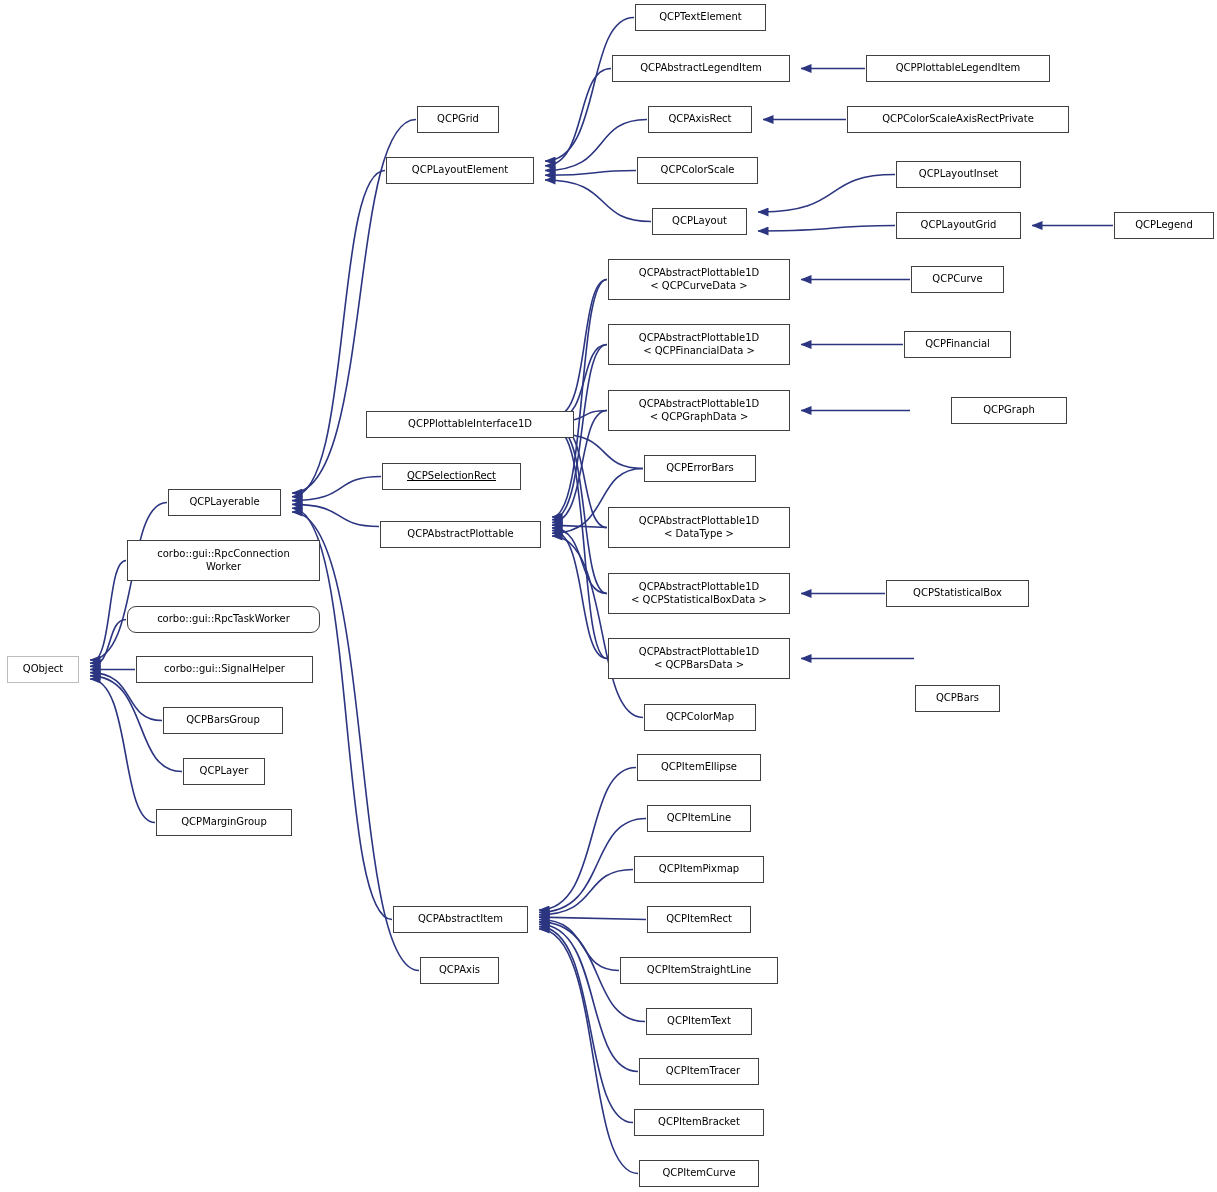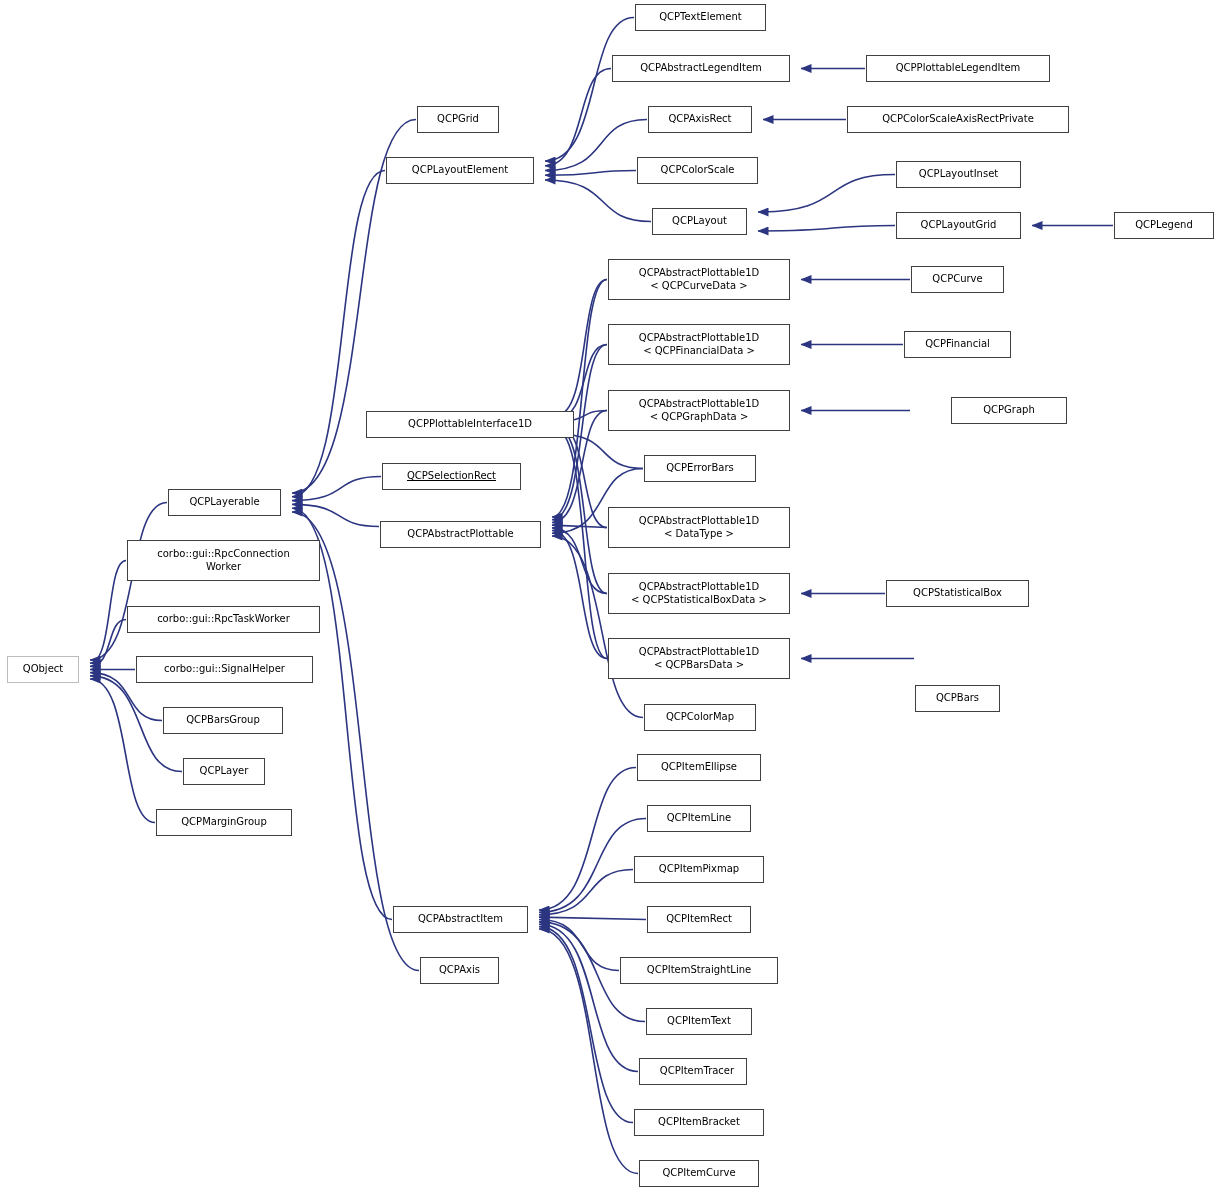--- a/index.html
+++ b/index.html
@@ -117,35 +117,35 @@
       <div class="node" style="left: 382px; top: 463px; width: 139px; height: 27px; text-decoration: underline;"><span class="lbl">QCPSelectionRect</span></div>
       <div class="node" style="left: 168px; top: 489px; width: 113px; height: 27px;"><span class="lbl">QCPLayerable</span></div>
       <div class="node" style="left: 380px; top: 513px; width: 161px; height: 27px; margin-top: 8px;"><span class="lbl">QCPAbstractPlottable</span></div>
       <div class="node" style="left: 608px; top: 507px; width: 182px; height: 41px;"><span class="lbl">QCPAbstractPlottable1D
 &lt; DataType &gt;</span></div>
       <div class="node" style="left: 127px; top: 540px; width: 193px; height: 41px;"><span class="lbl">corbo::gui::RpcConnection
 Worker</span></div>
       <div class="node" style="left: 608px; top: 573px; width: 182px; height: 41px;"><span class="lbl">QCPAbstractPlottable1D
 &lt; QCPStatisticalBoxData &gt;</span></div>
       <div class="node" style="left: 886px; top: 580px; width: 143px; height: 27px;"><span class="lbl">QCPStatisticalBox</span></div>
-      <div class="node" style="left: 127px; top: 606px; width: 193px; height: 27px;"><span class="lbl">corbo::gui::RpcTaskWorker</span></div>
+      <div class="node" style="left: 127px; top: 606px; width: 193px; height: 27px; border-radius: 9px;"><span class="lbl">corbo::gui::RpcTaskWorker</span></div>
       <div class="node" style="left: 608px; top: 638px; width: 182px; height: 41px;"><span class="lbl">QCPAbstractPlottable1D
 &lt; QCPBarsData &gt;</span></div>
       <div class="node" style="left: 915px; top: 645px; width: 85px; height: 27px; margin-top: 40px;"><span class="lbl">QCPBars</span></div>
       <div class="node root" style="left: 7px; top: 656px; width: 72px; height: 27px;"><span class="lbl">QObject</span></div>
       <div class="node" style="left: 136px; top: 656px; width: 177px; height: 27px;"><span class="lbl">corbo::gui::SignalHelper</span></div>
       <div class="node" style="left: 644px; top: 704px; width: 112px; height: 27px;"><span class="lbl">QCPColorMap</span></div>
       <div class="node" style="left: 163px; top: 707px; width: 120px; height: 27px;"><span class="lbl">QCPBarsGroup</span></div>
       <div class="node" style="left: 183px; top: 758px; width: 82px; height: 27px;"><span class="lbl">QCPLayer</span></div>
       <div class="node" style="left: 637px; top: 754px; width: 124px; height: 27px;"><span class="lbl">QCPItemEllipse</span></div>
       <div class="node" style="left: 156px; top: 809px; width: 136px; height: 27px;"><span class="lbl">QCPMarginGroup</span></div>
       <div class="node" style="left: 647px; top: 805px; width: 104px; height: 27px;"><span class="lbl">QCPItemLine</span></div>
       <div class="node" style="left: 634px; top: 856px; width: 130px; height: 27px;"><span class="lbl">QCPItemPixmap</span></div>
       <div class="node" style="left: 647px; top: 906px; width: 104px; height: 27px;"><span class="lbl">QCPItemRect</span></div>
       <div class="node" style="left: 393px; top: 906px; width: 135px; height: 27px;"><span class="lbl">QCPAbstractItem</span></div>
       <div class="node" style="left: 620px; top: 957px; width: 158px; height: 27px;"><span class="lbl">QCPItemStraightLine</span></div>
       <div class="node" style="left: 420px; top: 957px; width: 79px; height: 27px;"><span class="lbl">QCPAxis</span></div>
       <div class="node" style="left: 646px; top: 1008px; width: 106px; height: 27px;"><span class="lbl">QCPItemText</span></div>
-      <div class="node" style="left: 639px; top: 1058px; width: 108px; height: 27px; padding-left: 8px;"><span class="lbl">QCPItemTracer</span></div>
+      <div class="node" style="left: 639px; top: 1058px; width: 120px; height: 27px; padding-left: 8px;"><span class="lbl">QCPItemTracer</span></div>
       <div class="node" style="left: 634px; top: 1109px; width: 130px; height: 27px;"><span class="lbl">QCPItemBracket</span></div>
       <div class="node" style="left: 639px; top: 1160px; width: 120px; height: 27px;"><span class="lbl">QCPItemCurve</span></div>
     </div>
 </div>
 
 </body></html>

